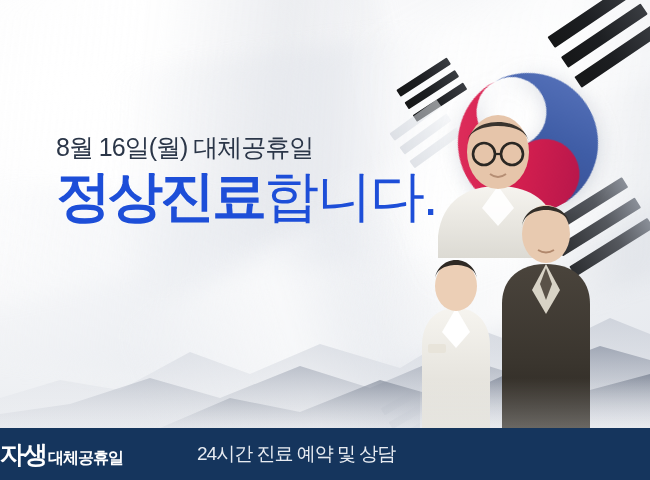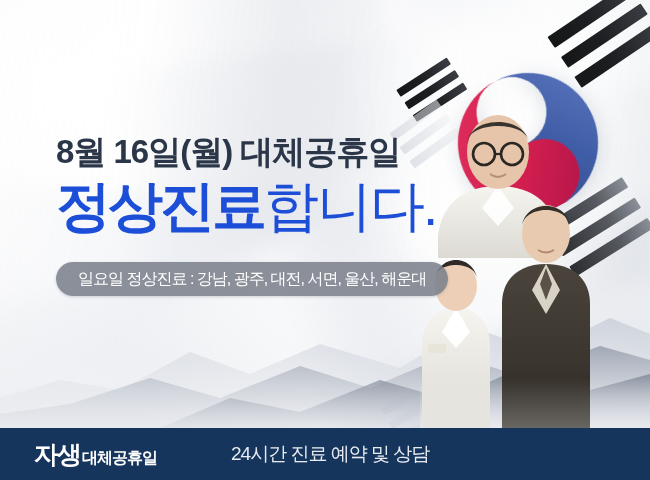--- a/index.html
+++ b/index.html
@@ -88,22 +88,22 @@
   .mountains{ position:absolute; left:0; bottom:52px; width:650px; height:180px; }
   .mountains svg{ display:block; width:100%; height:100%; }
 
   
   .figures{ position:absolute; right:0; bottom:52px; width:230px; height:320px; }
   .figures svg{ display:block; width:100%; height:100%; }
 
   
   .copy{ position:absolute; left:56px; top:132px; width:470px; }
   .date-line{
-    font-size:33px; line-height:1.2; letter-spacing:-1px;
-    color:#2b3648; font-weight:700; white-space:nowrap;
+    font-size:25px; line-height:1.2; letter-spacing:-1px;
+    color:#2b3648; font-weight:400; white-space:nowrap;
   }
   .headline{
     margin-top:6px;
     white-space:nowrap; line-height:1.05;
     color:#1d4ed8;
   }
   .headline .strong{
     font-size:55px; font-weight:700; letter-spacing:-3px;
   }
   .headline .light{
@@ -120,21 +120,21 @@
     box-shadow:0 1px 3px rgba(90,96,110,.25);
   }
 
   
   .footer{
     position:absolute; left:0; bottom:0; width:650px; height:52px;
     background:#15355d;
     display:flex; align-items:center;
   }
   .logo{
-    margin-left:34px; display:flex; align-items:baseline; color:#ffffff;
+    display:flex; align-items:baseline; color:#ffffff;
     white-space:nowrap;
   }
   .logo .mark{ font-size:25px; font-weight:700; letter-spacing:-2px; }
   .logo .sub{ font-size:16px; font-weight:700; letter-spacing:-1px; margin-left:2px; }
   .contact{
     margin-left:74px; display:flex; align-items:baseline; white-space:nowrap;flex-direction:column;
   }
   .contact .label{
     font-size:19px; color:#e7ebf1; font-weight:400; letter-spacing:-1px;
   }
@@ -272,21 +272,20 @@
     </svg>
   </div>
 
   <div class="copy">
     <div class="date-line">8월 16일(월) 대체공휴일</div>
     <div class="headline">
       <span class="strong">정상진료</span><span class="light">합니다.</span>
     </div>
   </div>
 
-  <div class="pill">일요일 정상진료 : 강남, 광주, 대전, 서면, 울산, 해운대</div>
 
   <div class="footer">
     <div class="logo">
       <span class="mark">자생</span>
       <span class="sub">대체공휴일</span>
     </div>
     <div class="contact">
       <span class="label">24시간 진료 예약 및 상담</span>
     </div>
   </div>

